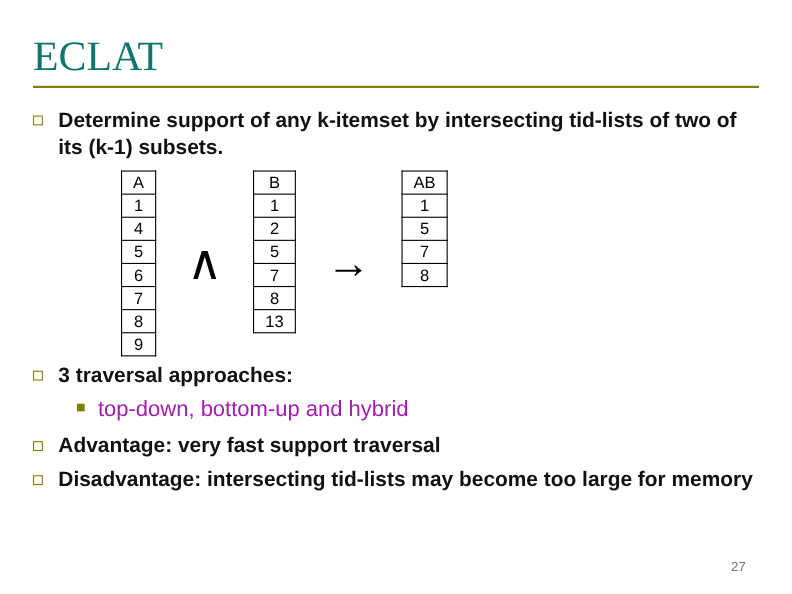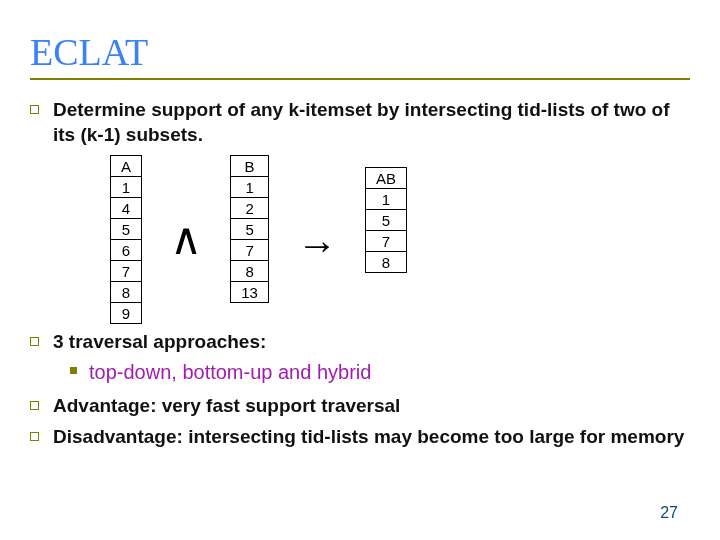--- a/index.html
+++ b/index.html
@@ -8,21 +8,21 @@
     height: 540px;
     background: #fff;
     font-family: Verdana, Geneva, sans-serif;
     position: relative;
     padding: 30px 30px 20px 30px;
   }
   .title {
     font-family: "Times New Roman", Times, serif;
     font-size: 38px;
     font-weight: normal;
-    color: #3b82f6;
+    color: #0f766e;
     margin-bottom: 4px;
   }
   .title-underline {
     border-bottom: 2px solid #808000;
     width: 100%;
     margin-bottom: 18px;
   }
   .bullet-row {
     display: flex;
     align-items: flex-start;
@@ -90,26 +90,26 @@
     line-height: 1;
   }
   .arrow {
     font-size: 40px;
     line-height: 1;
   }
   .page-num {
     position: absolute;
     bottom: 18px;
     right: 42px;
-    font-size: 16px;
-    color: #0c4a6e;
+    font-size: 12px;
+    color: #737373;
     margin-left: 20px;
   }
   .col-b { align-self: flex-start; margin-top: 0; }
-  .col-ab { align-self: flex-start; margin-top: 12px; }
+  .col-ab { align-self: flex-start; margin-top: 0; }
 </style>
 </head>
 <body>
 
 <div class="title">ECLAT</div>
 <div class="title-underline"></div>
 
 <div class="bullet-row">
   <div class="bullet-sq"></div>
   <div class="bullet-text">Determine support of any k-itemset by intersecting tid-lists of two of its (k-1) subsets.</div>

